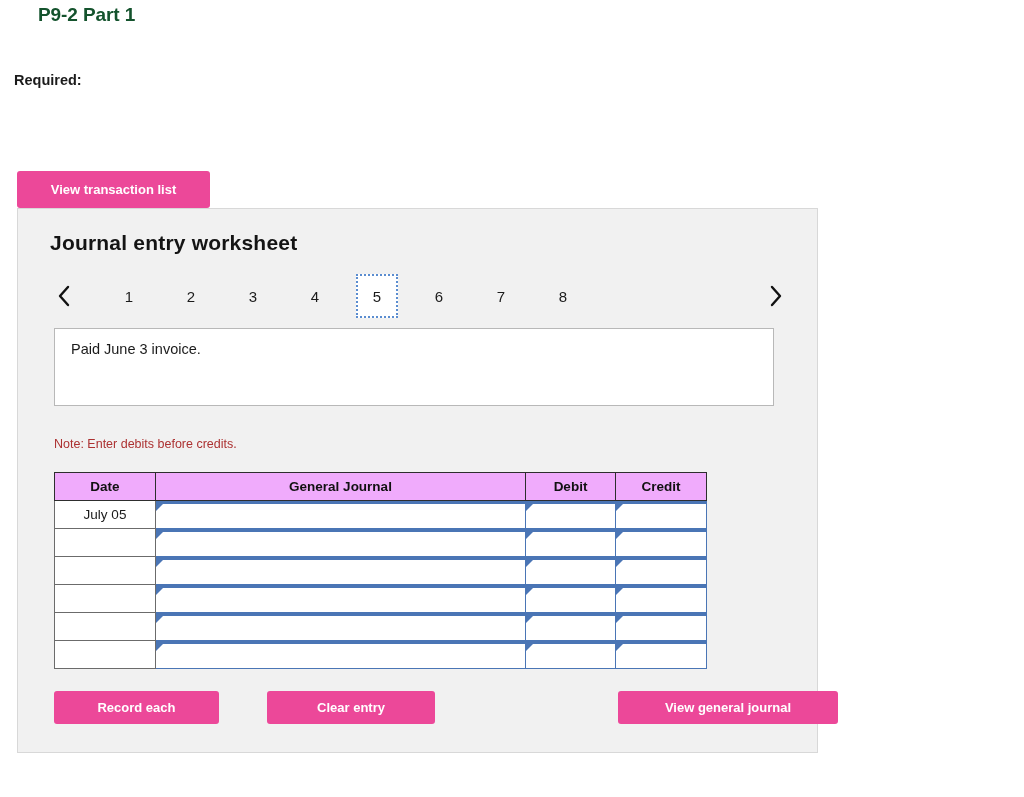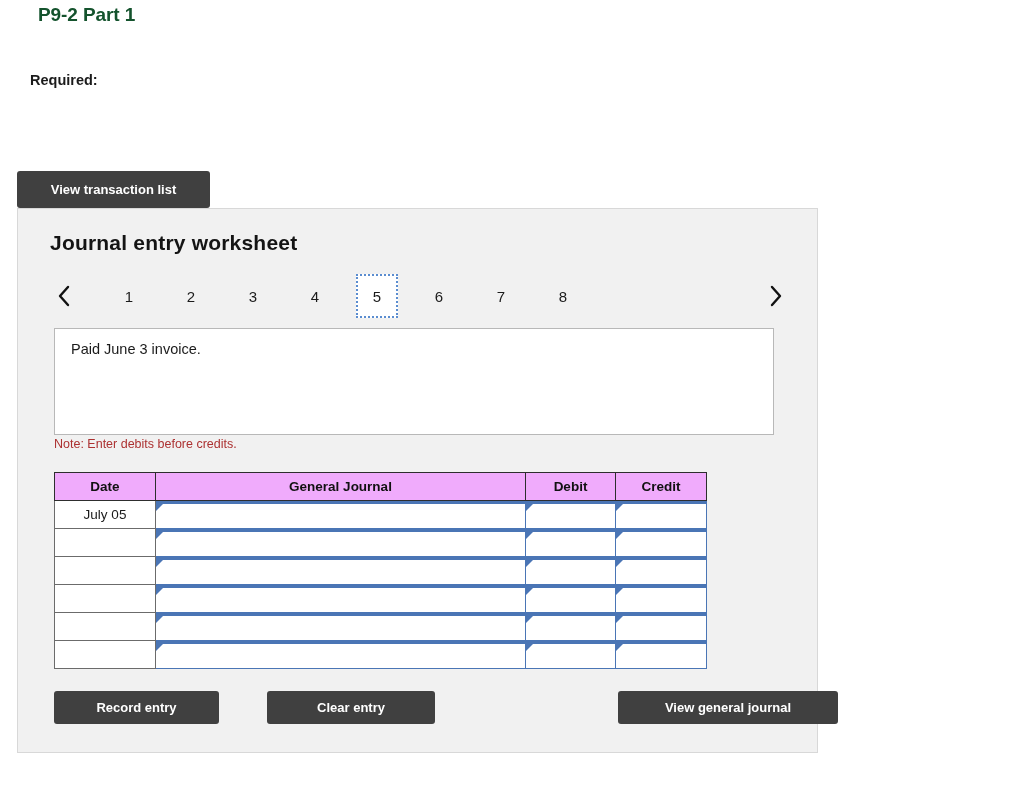--- a/index.html
+++ b/index.html
@@ -27,32 +27,31 @@
     margin-left: 24px;
   }
 
   
   .required-block {
     position: absolute;
     left: 14px; top: 69px;
     width: 990px;
     font-size: 14.5px;
     line-height: 22px;
-    margin-left: 16px;
   }
   .required-label { font-weight: bold; display: block; color: #1b1b1b; }
   .required-line { display: block; color: #1b1b1b; }
   .required-emph { color: #b02a2a; font-weight: bold; }
 
   
   .btn {
     display: inline-flex;
     align-items: center;
     justify-content: center;
-    background: #404040;
+    background: #ec4899;
     color: #ffffff;
     font-weight: bold;
     font-size: 13px;
     border: none;
     border-radius: 3px;
     cursor: pointer;
     padding: 0 14px;
     font-family: "Liberation Sans", sans-serif;
   }
 
@@ -119,21 +118,21 @@
   }
   .tab-item.selected {
     background: #ffffff;
     border: 2px dotted #5b8dd0;
   }
 
   
   .desc-box {
     position: absolute;
     left: 36px; top: 119px;
-    width: 720px; height: 107px;
+    width: 720px; height: 78px;
     background: #ffffff;
     border: 1px solid #b8b8b8;
     padding: 12px 16px;
     font-size: 14.5px;
     color: #1b1b1b;
     overflow: hidden;
   }
 
   .note-text {
     position: absolute;
@@ -363,17 +362,17 @@
               <span class="field-marker"></span>
             </td>
             <td class="field-cell">
               <div class="field-inner"></div>
               <span class="field-marker"></span>
             </td>
           </tr>
         </tbody>
     </table>
 
-    <button class="btn record-entry-btn">Record entry</button>
+    <button class="btn record-entry-btn">Record each</button>
     <button class="btn clear-entry-btn">Clear entry</button>
     <button class="btn view-general-journal-btn">View general journal</button>
   </div>
 </div>
 
 </body></html>

